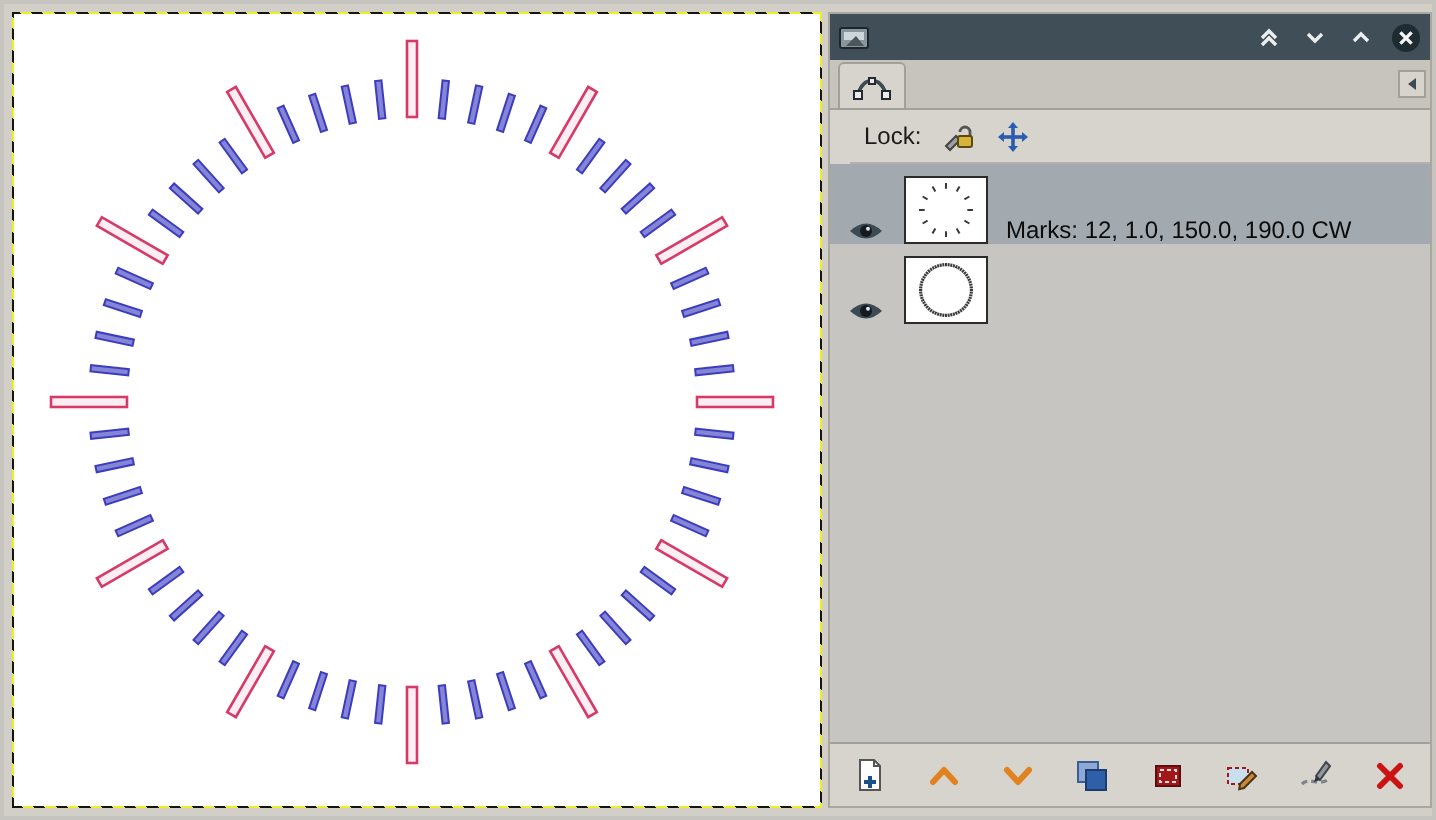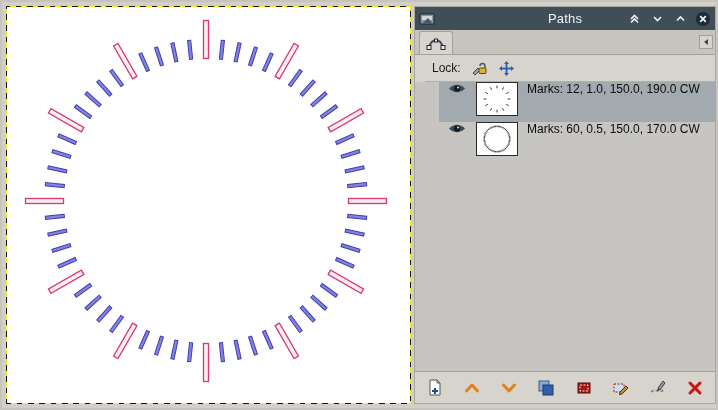--- a/index.html
+++ b/index.html
@@ -96,24 +96,23 @@
 
   .pathlist {
     flex: 1 1 auto;
     background: #c6c5c1;
     border-bottom: 1px solid #a39f99;
     overflow: hidden;
   }
   .path-row {
     height: 40px;
     display: flex;
-    align-items: flex-start;
+    align-items: flex-end;
     gap: 9px;
     padding: 0 6px 0 8px;
-    margin-left: 24px;
   }
   .path-row.selected { background: #a2aab0; }
   .eye-btn { display: inline-flex; width: 20px; justify-content: center; }
   .thumb {
     width: 42px; height: 34px;
     background: #ffffff;
     border: 1px solid #2b2b2b;
     display: inline-flex; align-items: center; justify-content: center;
   }
   .row-label { font-size: 12px; color: #0b0b0b; white-space: nowrap; }
@@ -218,21 +217,20 @@
   <div class="panel">
 
     <div class="titlebar">
       <span class="dialog-icon">
         <svg width="18" height="16" viewBox="0 0 18 16">
           <rect x="1" y="3" width="14" height="10" rx="1" fill="#8a949b" stroke="#1d262c"></rect>
           <rect x="3" y="5" width="10" height="4" fill="#cfd6da"></rect>
           <path d="M4 12 L9 7 L13 12 Z" fill="#4a565e"></path>
         </svg>
       </span>
-      <span class="title">Paths</span>
       <span class="tb-icons">
         <span class="tb-btn">
           <svg width="13" height="13" viewBox="0 0 13 13" fill="none" stroke="#eceff1" stroke-width="1.7">
             <path d="M3 7 L6.5 3.5 L10 7"></path>
               <path d="M3 10.5 L6.5 7 L10 10.5"></path>
           </svg>
         </span>
         <span class="tb-btn">
           <svg width="13" height="13" viewBox="0 0 13 13" fill="none" stroke="#eceff1" stroke-width="1.7">
             <path d="M3 5 L6.5 8.5 L10 5"></path>
@@ -383,21 +381,20 @@
               <line x1="11.147833696519275" y1="8.029473659548895" x2="9.967544856055177" y2="6.966736814155414" stroke="#3a3a3a" stroke-width="1"></line>
               <line x1="12.029473659548893" y1="7.147833696519278" x2="10.96673681415541" y2="5.967544856055181" stroke="#3a3a3a" stroke-width="1"></line>
               <line x1="12.998440377104362" y1="6.36317991994548" x2="12.064899094051611" y2="5.078270575938211" stroke="#3a3a3a" stroke-width="1"></line>
               <line x1="14.044117647058819" y1="5.684109160803015" x2="13.249999999999995" y2="4.3086570489100815" stroke="#3a3a3a" stroke-width="1"></line>
               <line x1="15.155048810420617" y1="5.118061460433724" x2="14.5090553184767" y2="3.667136321824886" stroke="#3a3a3a" stroke-width="1"></line>
               <line x1="16.319062272886654" y1="4.671238555895966" x2="15.828270575938209" y2="3.1607370300154294" stroke="#3a3a3a" stroke-width="1"></line>
               <line x1="17.523404859376686" y1="4.348535932435553" x2="17.19319217396024" y2="2.7950073900936268" stroke="#3a3a3a" stroke-width="1"></line>
               <line x1="18.754881540488245" y1="4.153489187524979" x2="18.58886574588668" y2="2.5739544125283107" stroke="#3a3a3a" stroke-width="1"></line>
             </svg>
         </span>
-        <span class="row-label">Marks: 60, 0.5, 150.0, 170.0 CW</span>
       </div>
 
     </div>
 
     <div class="toolbar">
       <span class="tool-btn">
         <svg width="18" height="18" viewBox="0 0 18 18">
           <path d="M4 1 H11 L14 4 V16 H4 Z" fill="#fdfdfd" stroke="#555"></path>
           <path d="M11 1 V4 H14" fill="none" stroke="#555"></path>
           <path d="M6 12 H12 M9 9 V15" stroke="#1a4f8a" stroke-width="2"></path>

